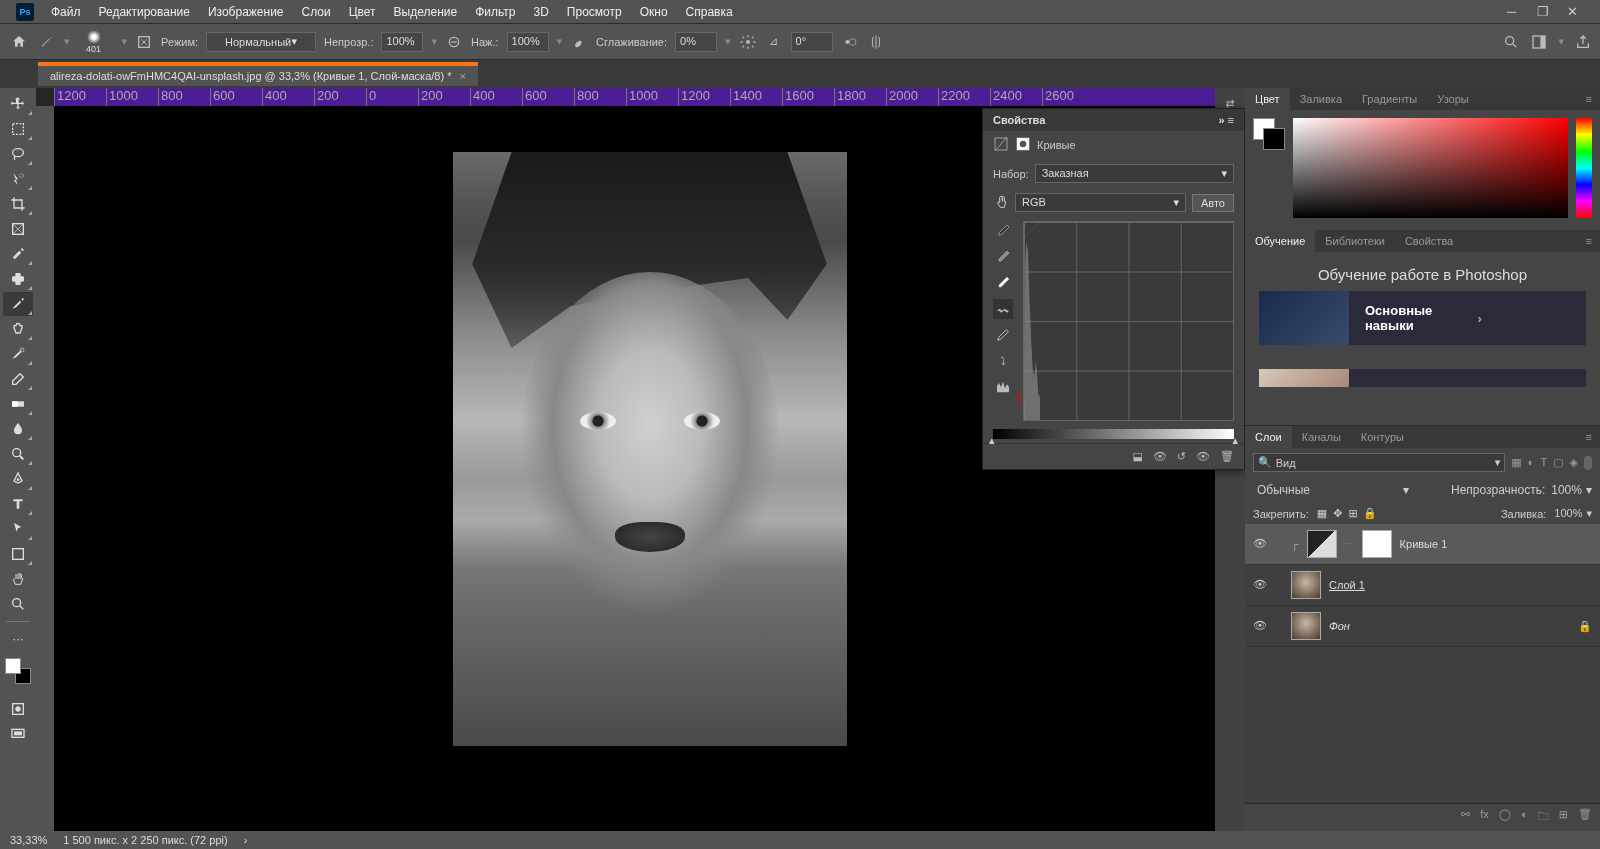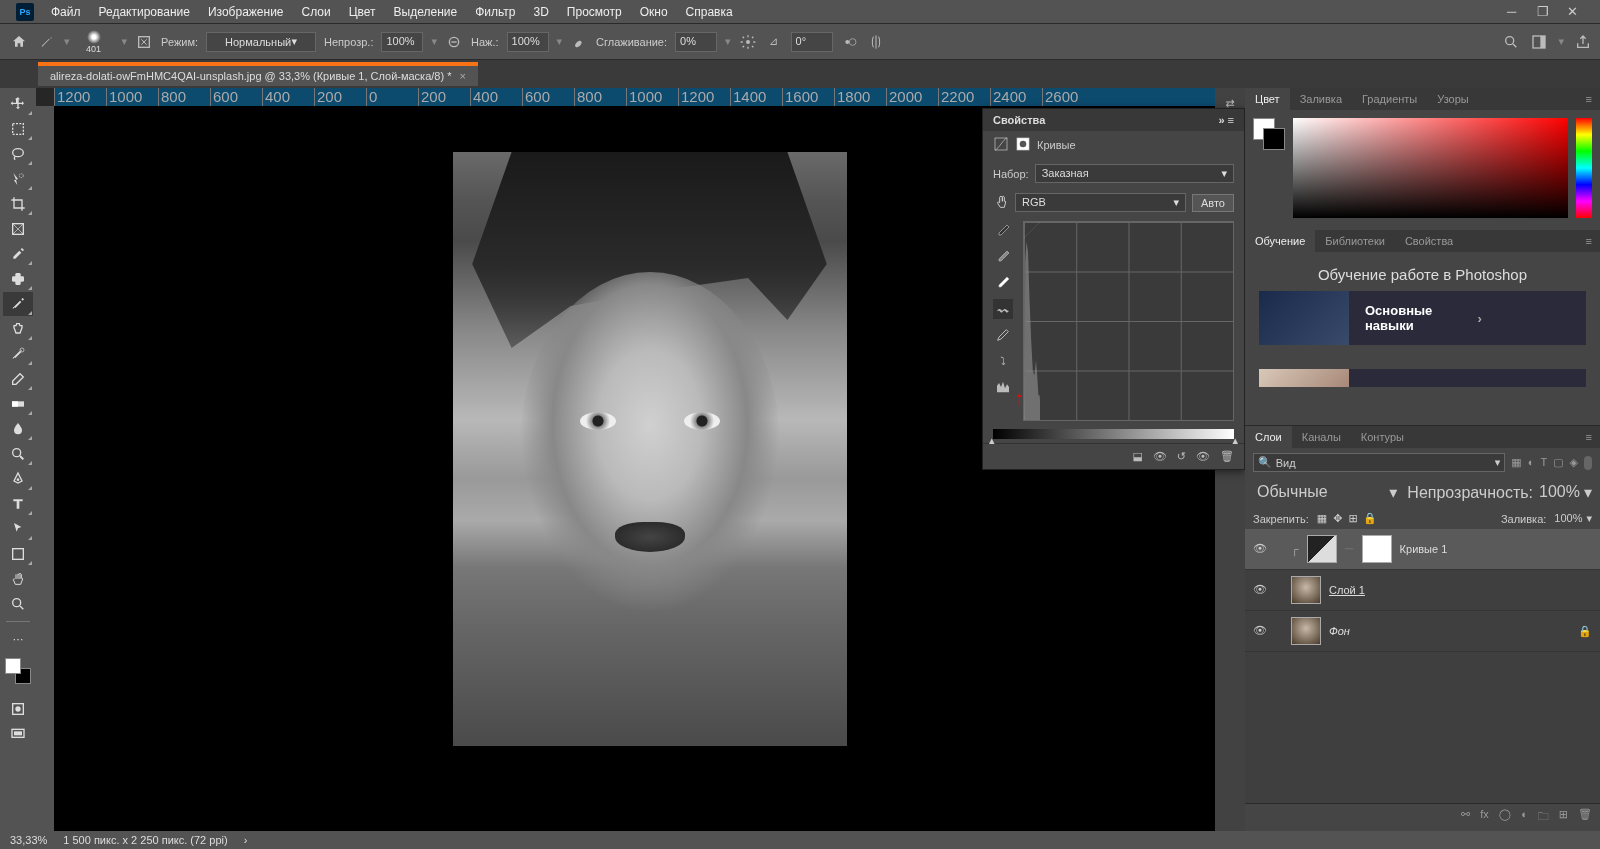--- a/index.html
+++ b/index.html
@@ -24,21 +24,21 @@
 .doctab .x{color:#aaa}
 .main{position:absolute;top:88px;left:0;right:0;bottom:18px;display:flex}
 .toolbar{width:36px;background:#535353;display:flex;flex-direction:column;align-items:center;padding-top:4px;gap:1px}
 .tool{width:30px;height:24px;display:flex;align-items:center;justify-content:center;color:#ddd;position:relative}
 .tool.active{background:#3a3a3a}
 .tool.corner::after{content:'';position:absolute;bottom:1px;right:1px;border:2px solid transparent;border-bottom-color:#aaa;border-right-color:#aaa}
 .swatches{margin-top:6px;position:relative;width:26px;height:26px}
 .sw-fg{position:absolute;top:0;left:0;width:16px;height:16px;background:#fff;border:1px solid #888;z-index:2}
 .sw-bg{position:absolute;bottom:0;right:0;width:16px;height:16px;background:#000;border:1px solid #888}
 .canvas-area{flex:1;background:#262626;position:relative;overflow:hidden}
-.ruler-h{position:absolute;top:0;left:18px;right:0;height:32px;background:#0c4a6e;display:flex;font-size:15px;color:#aaa;overflow:hidden}
+.ruler-h{position:absolute;top:0;left:18px;right:0;height:32px;background:#4c1d95;display:flex;font-size:13px;color:#aaa;overflow:hidden}
 .ruler-h div{flex:0 0 52px;border-left:1px solid #777;padding-left:2px}
 .ruler-v{position:absolute;top:18px;left:0;width:18px;bottom:0;background:#535353;font-size:9px;color:#aaa;writing-mode:vertical-lr}
 .canvas{position:absolute;top:18px;left:18px;right:0;bottom:0;background:#000;display:flex;align-items:flex-start;justify-content:center;padding-top:46px}
 .photo{width:394px;height:594px;background:linear-gradient(180deg,#6a6a6a 0%,#555 8%,#4a4a4a 15%,#888 30%,#b8b8b8 45%,#999 55%,#aaa 62%,#777 70%,#666 80%,#4a4a4a 100%);position:relative;overflow:hidden}
 .face{position:absolute;top:120px;left:50%;transform:translateX(-50%);width:260px;height:340px;background:radial-gradient(ellipse 50% 55% at 50% 45%,#d0d0d0 0%,#bababa 40%,#888 75%,transparent 100%);border-radius:50% 50% 45% 45%}
 .eye{position:absolute;width:36px;height:18px;background:radial-gradient(circle at 50% 50%,#222 25%,#888 30%,#eee 60%);border-radius:50%;top:140px}
 .eye.l{left:60px}.eye.r{right:60px}
 .lips{position:absolute;bottom:60px;left:50%;transform:translateX(-50%);width:70px;height:30px;background:radial-gradient(ellipse,#444,#222);border-radius:40% 40% 50% 50%}
 .hair{position:absolute;top:0;left:0;right:0;height:280px;background:linear-gradient(180deg,#1a1a1a 0%,#2a2a2a 40%,transparent 100%);clip-path:polygon(15% 0,85% 0,95% 40%,85% 60%,75% 45%,50% 50%,30% 55%,15% 70%,5% 40%)}
 .props-panel{position:absolute;top:20px;right:0;width:263px;background:#454545;border:1px solid #222;box-shadow:0 2px 8px rgba(0,0,0,.5);z-index:10}
@@ -72,21 +72,21 @@
 .learn-panel p{font-size:12px;color:#bbb;margin-bottom:14px;line-height:1.5}
 .learn-card{background:#2a2a3a;height:54px;display:flex;align-items:center;margin-bottom:24px}
 .learn-thumb{width:90px;height:100%;background:linear-gradient(135deg,#1a2a4a,#3a4a6a)}
 .learn-card span{flex:1;text-align:left;padding-left:16px;font-size:13px;font-weight:bold;color:#fff}
 .learn-card .arr{padding-right:12px;color:#aaa}
 .layers-panel{flex:1;display:flex;flex-direction:column;border-top:1px solid #2a2a2a}
 .layer-opts{padding:5px 8px;display:flex;align-items:center;gap:6px;font-size:11px}
 .layer-opts .search{flex:1;display:flex;align-items:center;gap:4px;background:#3a3a3a;border:1px solid #666;padding:2px 4px}
 .layer-filters{display:flex;gap:6px}
 .layer-filters span{color:#999}
-.layer-row2{padding:4px 8px;display:flex;align-items:center;gap:6px;font-size:16px}
+.layer-row2{padding:4px 8px;display:flex;align-items:center;gap:6px;font-size:12px}
 .layer-row2 .blend{width:120px}
 .layer-row2 .opa{margin-left:auto}
 .layer-lock{padding:4px 8px;display:flex;align-items:center;gap:8px;font-size:11px}
 .layer-lock .icons{display:flex;gap:6px}
 .layer-lock .fill{margin-left:auto}
 .layers-list{flex:1;background:#3f3f3f;overflow:auto}
 .layer{display:flex;align-items:center;padding:6px 8px;gap:8px;border-bottom:1px solid #353535}
 .layer.sel{background:#5a5a5a}
 .layer .eye{position:static;width:14px;height:14px;background:none;color:#ccc}
 .layer .thumb{width:30px;height:28px;background:#888;border:1px solid #aaa;display:flex;align-items:center;justify-content:center;font-size:9px}

